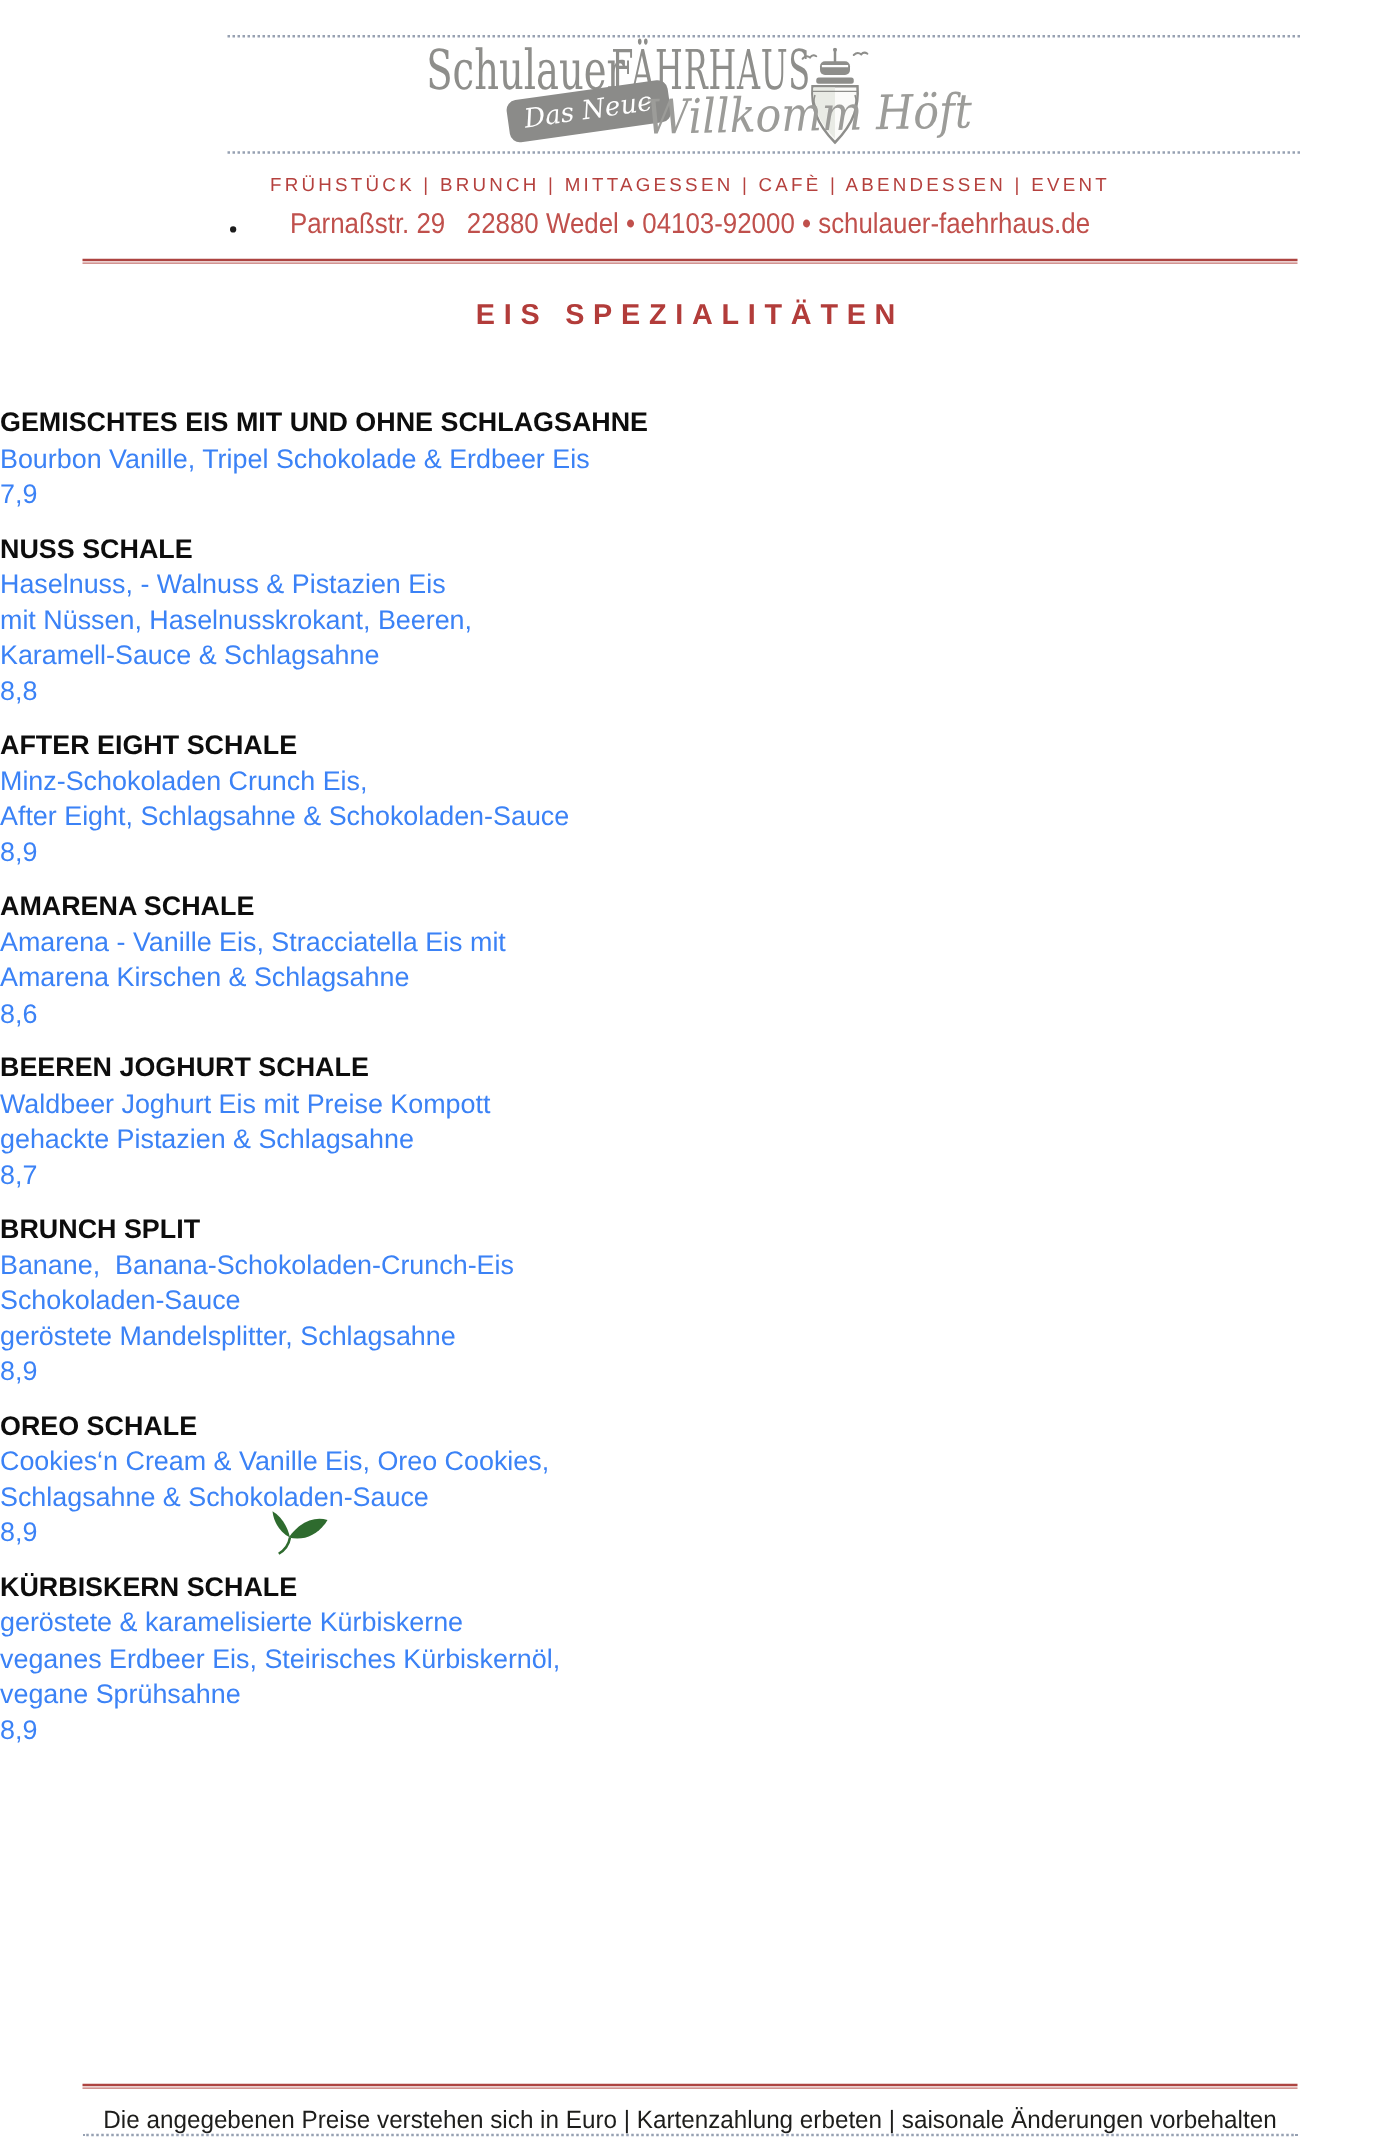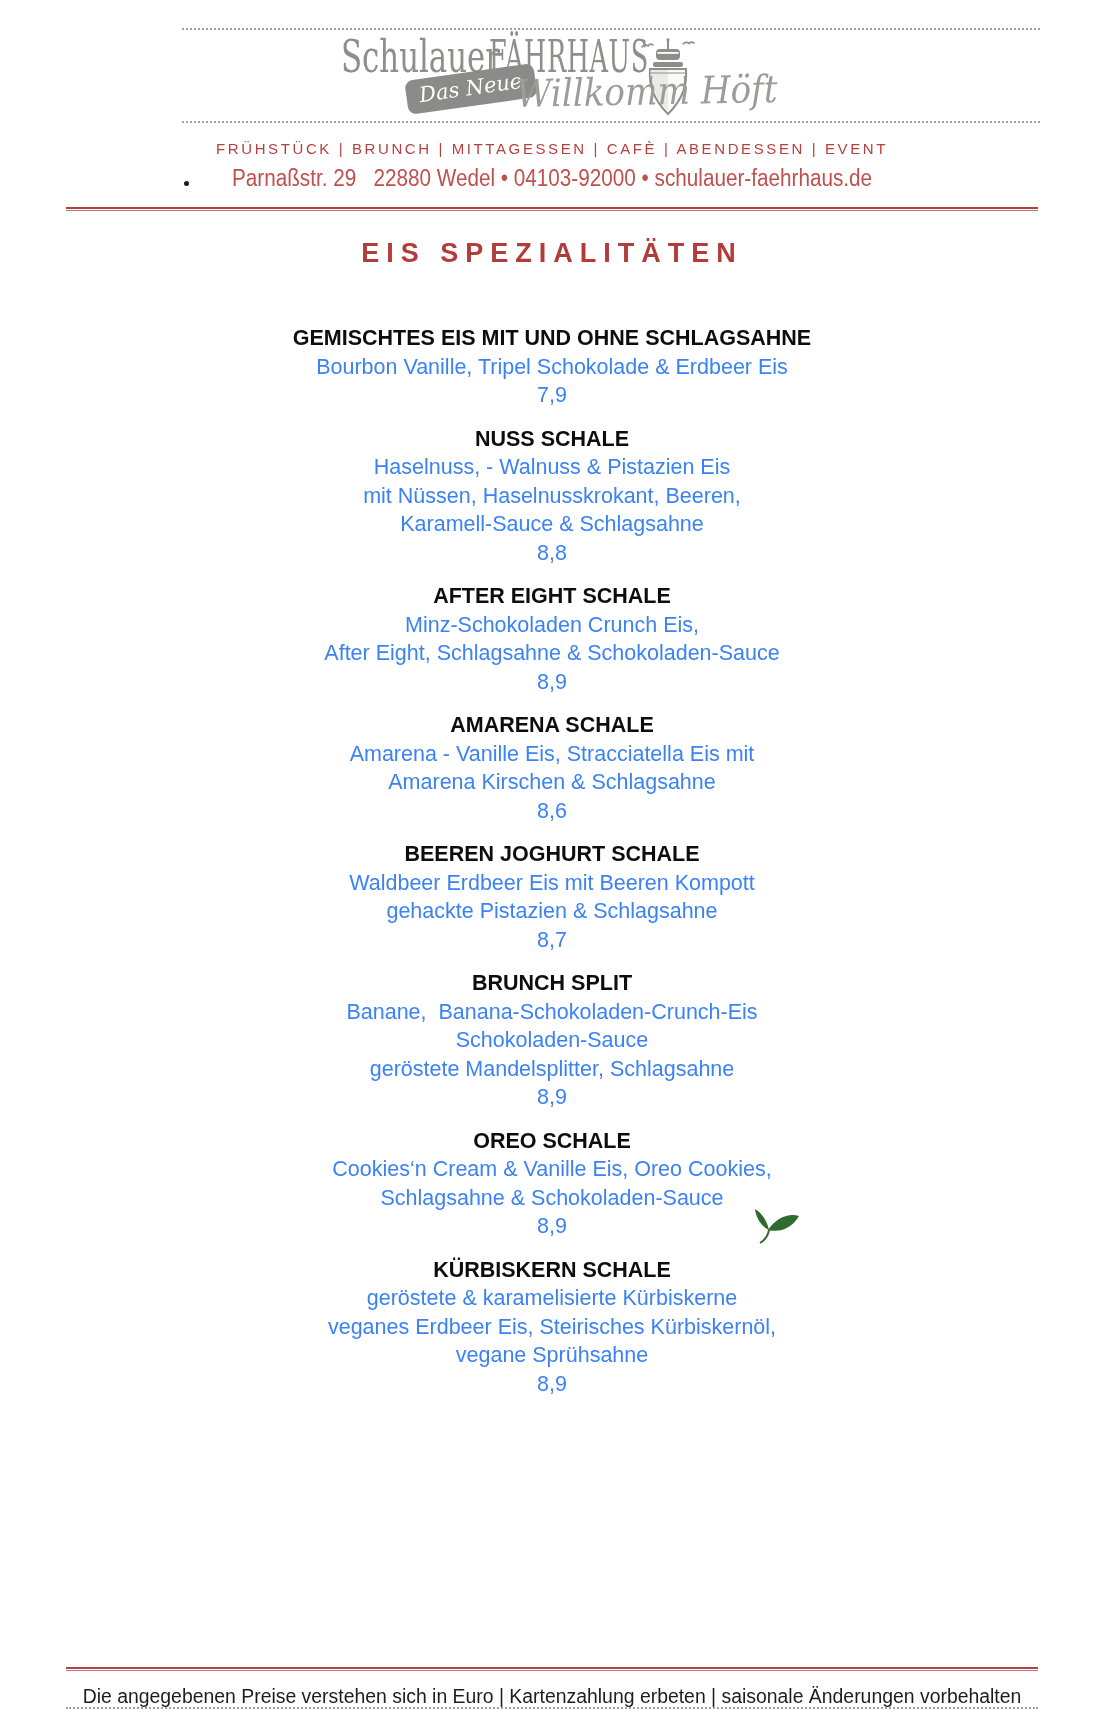--- a/index.html
+++ b/index.html
@@ -46,27 +46,27 @@
   }
   .red-dline {
     position:absolute; left:66px; width:972px; height:4px;
     border-top:2px solid #ad4441; border-bottom:1px solid #c4716e;
   }
   .red-dline-top { top:207px; }
   .red-dline-footer { top:1667px; }
   
   .title {
     position:absolute; left:0; top:238px; width:100%; text-align:center;
-    color:#b23c3a; font-weight:bold; font-size:27px; letter-spacing:7px;
+    color:#b23c3a; font-weight:bold; font-size:23px; letter-spacing:7px;
     white-space:pre;
   }
   
   .menu {
     position:absolute; left:0; top:324px; width:100%;
-    text-align:center; font-size:21.5px; line-height:28.5px;
+    font-size:21.5px; line-height:28.5px;
   }
   .mi { margin-bottom:15px; }
   .mi h3 { font-size:21.5px; line-height:28.5px; font-weight:bold; color:#0d0d0d; white-space:pre; }
   .mi p { white-space:pre; color:#3b82f6; }
   .price-wrap { position:relative; display:inline-block; }
   .leaf { position:absolute; left:212px; top:-4px; }
   
   .footer-note {
     position:absolute; left:0; top:1685px; width:100%; text-align:center;
     color:#1d1d1b; font-size:20px; white-space:pre;
@@ -137,21 +137,21 @@
 
     <section class="mi">
       <h3>AMARENA SCHALE</h3>
       <p>Amarena - Vanille Eis, Stracciatella Eis mit</p>
       <p>Amarena Kirschen &amp; Schlagsahne</p>
       <p class="price">8,6</p>
     </section>
 
     <section class="mi">
       <h3>BEEREN JOGHURT SCHALE</h3>
-      <p>Waldbeer Erdbeer Eis mit Beeren Kompott</p>
+      <p>Waldbeer Joghurt Eis mit Preise Kompott</p>
       <p>gehackte Pistazien &amp; Schlagsahne</p>
       <p class="price">8,7</p>
     </section>
 
     <section class="mi">
       <h3>BRUNCH SPLIT</h3>
       <p>Banane,  Banana-Schokoladen-Crunch-Eis</p>
       <p>Schokoladen-Sauce</p>
       <p>geröstete Mandelsplitter, Schlagsahne</p>
       <p class="price">8,9</p>

